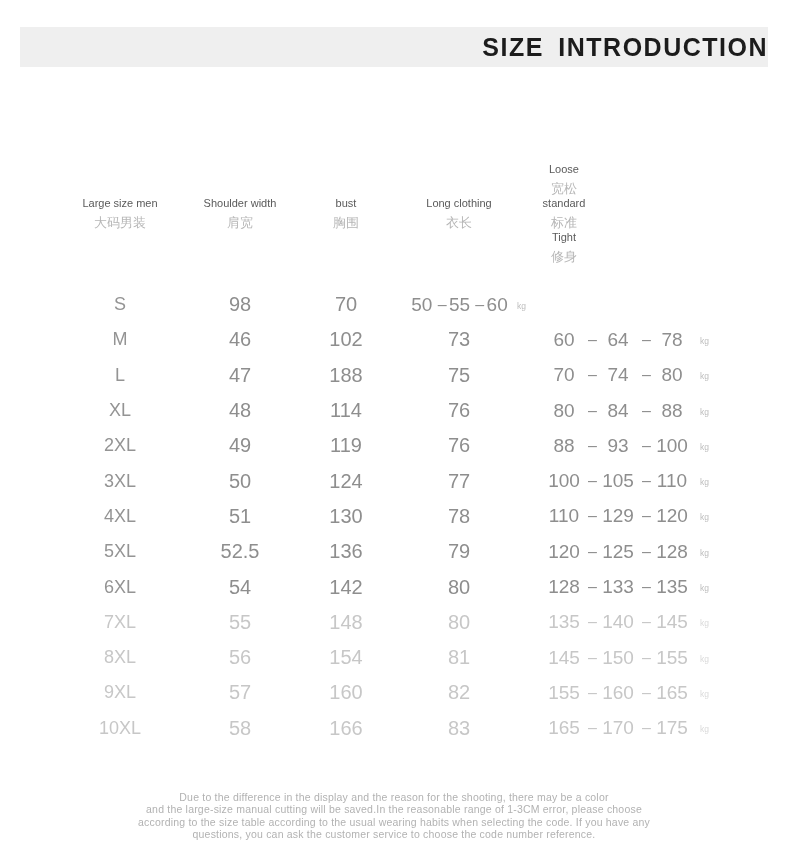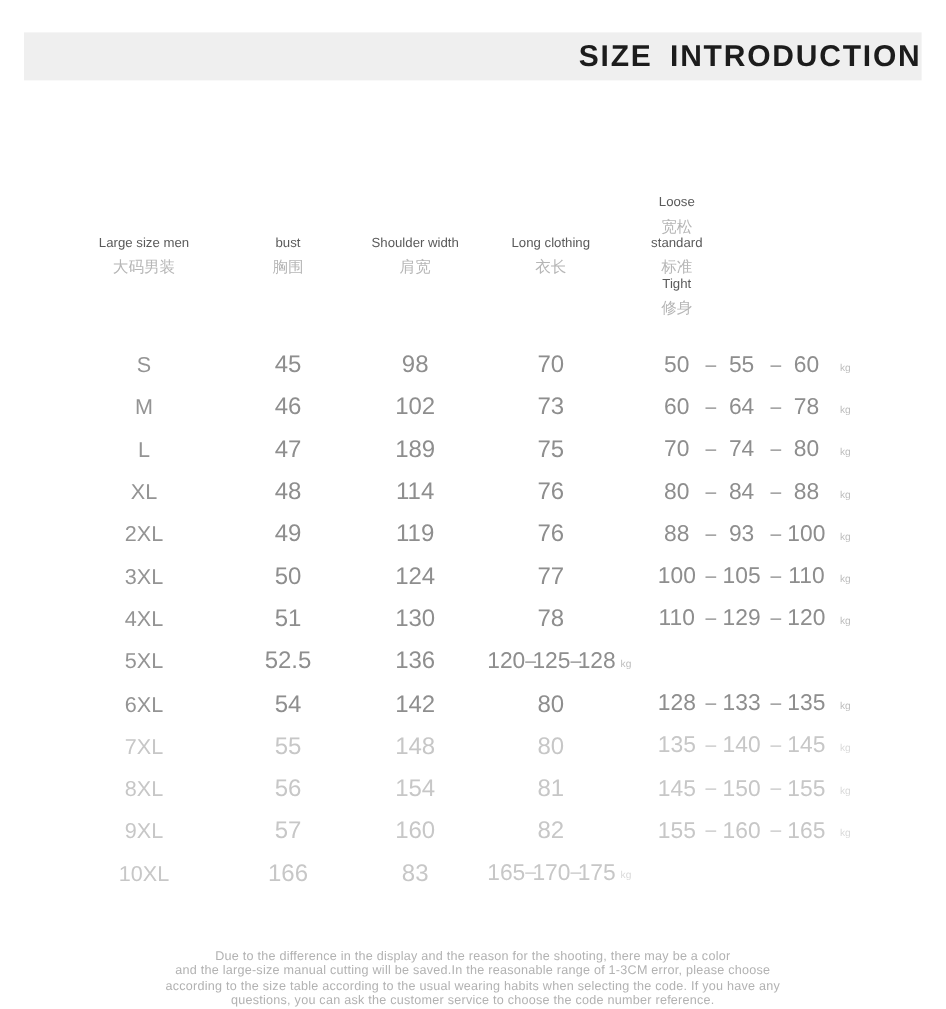--- a/index.html
+++ b/index.html
@@ -57,26 +57,26 @@
 </div>
 
 <div class="size-table">
 
   <div class="thead grid-row">
     <div class="hcell">
       <div class="en">Large size men</div>
       <div class="zh">大码男装</div>
     </div>
     <div class="hcell">
+      <div class="en">Shoulder width</div>
+      <div class="zh">肩宽</div>
+    </div>
+    <div class="hcell">
       <div class="en">bust</div>
       <div class="zh">胸围</div>
-    </div>
-    <div class="hcell">
-      <div class="en">Shoulder width</div>
-      <div class="zh">肩宽</div>
     </div>
     <div class="hcell">
       <div class="en">Long clothing</div>
       <div class="zh">衣长</div>
     </div>
     <div class="hcell">
       <div class="wgroup">
         <div class="wcol">
           <div class="en">Loose</div>
           <div class="zh">宽松</div>
@@ -92,21 +92,20 @@
           <div class="zh">修身</div>
         </div>
       </div>
     </div>
   </div>
 
   <div class="tbody">
 
     <div class="row grid-row">
       <span class="cell size">S</span>
-      <span class="cell num">45</span>
       <span class="cell num">98</span>
       <span class="cell num">70</span>
       <span class="cell weight">
         <span class="wnum">50</span>
         <span class="dash">–</span>
         <span class="wnum">55</span>
         <span class="dash">–</span>
         <span class="wnum">60</span>
         <span class="kg">kg</span>
       </span>
@@ -123,21 +122,21 @@
         <span class="wnum">64</span>
         <span class="dash">–</span>
         <span class="wnum">78</span>
         <span class="kg">kg</span>
       </span>
     </div>
 
     <div class="row grid-row">
       <span class="cell size">L</span>
       <span class="cell num">47</span>
-      <span class="cell num">189</span>
+      <span class="cell num">188</span>
       <span class="cell num">75</span>
       <span class="cell weight">
         <span class="wnum">70</span>
         <span class="dash">–</span>
         <span class="wnum">74</span>
         <span class="dash">–</span>
         <span class="wnum">80</span>
         <span class="kg">kg</span>
       </span>
     </div>
@@ -199,20 +198,21 @@
         <span class="dash">–</span>
         <span class="wnum">120</span>
         <span class="kg">kg</span>
       </span>
     </div>
 
     <div class="row grid-row">
       <span class="cell size">5XL</span>
       <span class="cell num">52.5</span>
       <span class="cell num">136</span>
+      <span class="cell num">79</span>
       <span class="cell weight">
         <span class="wnum">120</span>
         <span class="dash">–</span>
         <span class="wnum">125</span>
         <span class="dash">–</span>
         <span class="wnum">128</span>
         <span class="kg">kg</span>
       </span>
     </div>
 
@@ -271,20 +271,21 @@
         <span class="dash">–</span>
         <span class="wnum">160</span>
         <span class="dash">–</span>
         <span class="wnum">165</span>
         <span class="kg">kg</span>
       </span>
     </div>
 
     <div class="row grid-row muted">
       <span class="cell size">10XL</span>
+      <span class="cell num">58</span>
       <span class="cell num">166</span>
       <span class="cell num">83</span>
       <span class="cell weight">
         <span class="wnum">165</span>
         <span class="dash">–</span>
         <span class="wnum">170</span>
         <span class="dash">–</span>
         <span class="wnum">175</span>
         <span class="kg">kg</span>
       </span>

